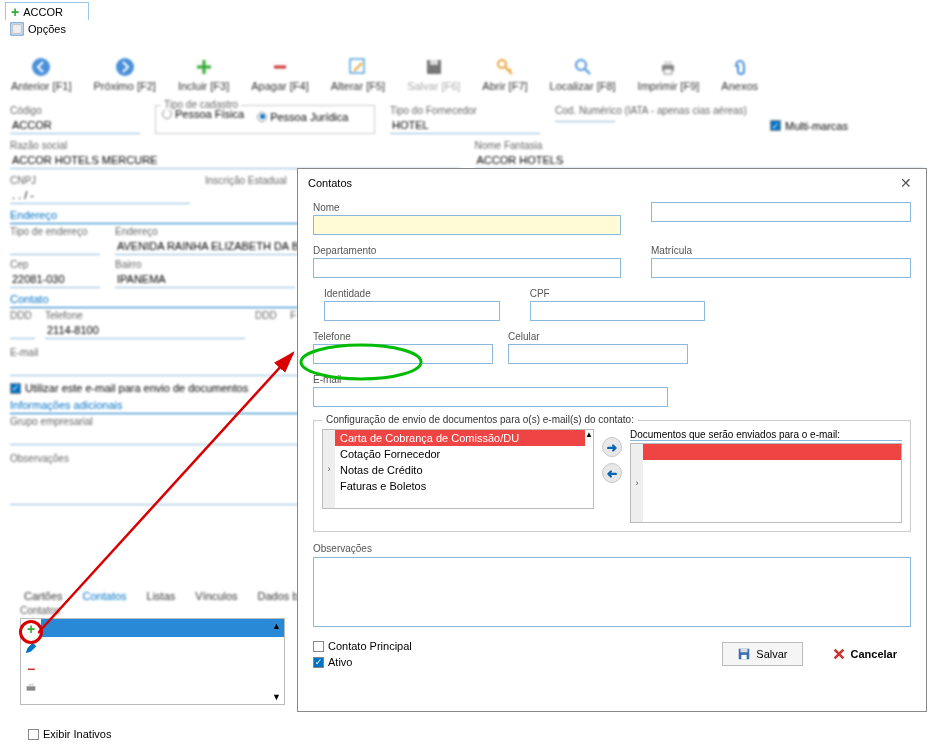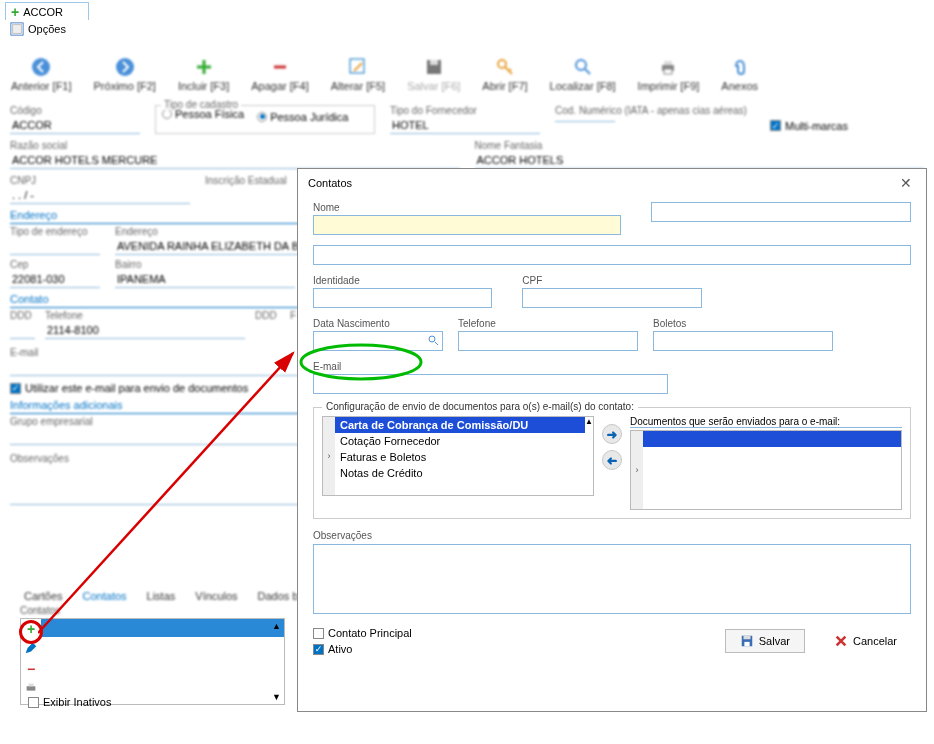--- a/index.html
+++ b/index.html
@@ -36,42 +36,42 @@
 
 .contacts-panel { position: absolute; top: 605px; left: 20px; width: 265px; }
 .contacts-panel .header { color: #555; font-size: 10px; margin-bottom: 2px; }
 .contacts-panel .body { display: flex; border: 1px solid #bbb; }
 .contacts-panel .actions { width: 20px; display: flex; flex-direction: column; align-items: center; padding-top: 0; }
 .contacts-panel .actions .act { width: 16px; height: 16px; margin: 2px 0; font-size: 14px; text-align: center; cursor: pointer; }
 .contacts-panel .list { flex: 1; background: #fff; height: 85px; position: relative; }
 .contacts-panel .list .sel-row { background: #2a89d6; height: 18px; }
 .contacts-panel .scroll-up { position: absolute; right: 3px; top: 2px; font-size: 9px; }
 .contacts-panel .scroll-down { position: absolute; right: 3px; bottom: 2px; font-size: 9px; }
-.exibir-inativos { position: absolute; top: 696px; left: 28px; }
+.exibir-inativos { position: absolute; top: 728px; left: 28px; }
 
 .dialog { position: absolute; top: 168px; left: 297px; width: 630px; height: 544px; background: #fff; border: 1px solid #888; z-index: 100; }
 .dialog-title { height: 28px; display: flex; align-items: center; justify-content: space-between; padding: 12px 10px; font-size: 12px; gap: 44px; }
 .dialog-close { width: 16px; height: 16px; font-size: 14px; cursor: pointer; color: #555; }
 .dialog-body { padding: 5px 15px; }
 .dlg-row { display: flex; gap: 30px; margin-bottom: 10px; }
 .dlg-field { flex: 1; }
 .dlg-field label { font-size: 10px; color: #555; display: block; margin-bottom: 2px; }
 .dlg-input { width: 100%; height: 20px; border: 1px solid #8bb8de; background: #fff; padding: 2px 4px; font-size: 11px; }
 .dlg-input.highlight { background: #fffbd6; }
 
 .doc-config { border: 1px solid #ccc; padding: 8px; margin-top: 13px; position: relative; }
 .doc-config .legend { position: absolute; top: -7px; left: 8px; background: #fff; padding: 0 4px; font-size: 10px; color: #333; }
 .doc-cols { display: flex; gap: 8px; }
 .doc-col { flex: 1; }
 .doc-col .col-title { font-size: 10px; margin-bottom: 2px; border-bottom: 1px solid #8bb8de; }
 .doc-list-wrap { display:flex; border: 1px solid #bbb; height: 80px; }
 .doc-list-wrap .chev { width:12px; background:#eee; display:flex; align-items:center; justify-content:center; font-size:9px; color:#555; }
 .doc-list { flex:1; overflow:hidden; }
 .doc-list .item { padding: 2px 5px; font-size: 11px; }
-.doc-list .item.sel { background: #1d4ed8; color: #fff; font-weight: bold; }
+.doc-list .item.sel { background: #ef4444; color: #fff; }
 .doc-arrows { display: flex; flex-direction: column; gap: 6px; justify-content: flex-start; padding-top: 8px; }
 .doc-arrows .arr { width: 20px; height: 20px; border-radius: 50%; background: #e8e8e8; border: 1px solid #c7c7c7; display: flex; align-items: center; justify-content: center; color: #0b63b5; font-size: 13px; cursor: pointer; font-weight: bold; }
 
 .obs-box { width: 100%; height: 70px; border: 1px solid #8bb8de; margin-top: 3px; }
 
 .dialog-footer { display: flex; align-items: center; justify-content: space-between; padding: 8px 15px; }
 .dialog-footer .checks { display: flex; flex-direction: column; gap: 4px; }
 .btn { display: inline-flex; align-items: center; gap: 5px; padding: 4px 14px; border: 1px solid #bbb; background: #f5f5f5; cursor: pointer; font-size: 11px; justify-content: space-between; }
 .btn .bicon { width: 14px; height: 14px; }
 
@@ -334,50 +334,47 @@
   <div class="dialog-title">
     <span>Contatos</span>
     <span class="dialog-close">✕</span>
   </div>
   <div class="dialog-body">
     <div class="dlg-row">
       <div class="dlg-field"><label>Nome</label><input class="dlg-input highlight" style=""></div>
       <div class="dlg-field" style="max-width:260px;"><input class="dlg-input" style=""></div>
     </div>
     <div class="dlg-row">
-      <div class="dlg-field"><input class="dlg-input" style=""></div>
-    </div>
-    <div class="dlg-row" style="">
+      <div class="dlg-field"><label>Departamento</label><input class="dlg-input" style=""></div>
+      <div class="dlg-field" style="max-width:260px;"><label>Matrícula</label><input class="dlg-input" style=""></div>
+    </div>
+    <div class="dlg-row" style="margin-left:11px;">
       <div class="dlg-field" style="max-width:180px;"><label>Identidade</label><input class="dlg-input" style=""></div>
       <div class="dlg-field" style="max-width:180px;"><label>CPF</label><input class="dlg-input" style=""></div>
       <div style="flex:1;"></div>
     </div>
     <div class="dlg-row" style="gap:15px;">
-      <div class="dlg-field" style="max-width:130px; position:relative;"><label>Data Nascimento</label><input class="dlg-input" style=""><span style="position:absolute; right:4px; bottom:3px;"><svg width="12" height="12" viewBox="0 0 12 12">
-              <circle cx="5" cy="5" r="3" fill="none" stroke="#4a90d9"></circle>
-              <path d="M8 8 L11 11" stroke="#4a90d9"></path>
-            </svg></span></div>
       <div class="dlg-field" style="max-width:180px;"><label>Telefone</label><input class="dlg-input" style=""></div>
-      <div class="dlg-field" style="max-width:180px;"><label>Boletos</label><input class="dlg-input" style=""></div>
+      <div class="dlg-field" style="max-width:180px;"><label>Celular</label><input class="dlg-input" style=""></div>
     </div>
     <div class="dlg-row">
       <div class="dlg-field" style="max-width:355px;"><label>E-mail</label><input class="dlg-input" style=""></div>
     </div>
 
     <div class="doc-config">
       <span class="legend">Configuração de envio de documentos para o(s) e-mail(s) do contato:</span>
       <div class="doc-cols">
         <div class="doc-col">
           <div class="doc-list-wrap">
             <div class="chev">›</div>
             <div class="doc-list">
               <div class="item sel">Carta de Cobrança de Comissão/DU</div>
               <div class="item">Cotação Fornecedor</div>
+              <div class="item">Notas de Crédito</div>
               <div class="item">Faturas e Boletos</div>
-              <div class="item">Notas de Crédito</div>
             </div>
             <div class="scrollbar">
                 <div style="height:10px; text-align:center; font-size:8px;">▲</div>
               </div>
           </div>
         </div>
         <div class="doc-arrows">
           <span class="arr">➜</span>
           <span class="arr" style="transform:scaleX(-1);">➜</span>
         </div>
@@ -412,21 +409,21 @@
     </div>
     <div style="display:flex; gap:15px;">
       <button class="btn">
         <svg class="bicon" viewBox="0 0 16 16">
             <rect x="2" y="2" width="12" height="12" fill="#3a6db5"></rect>
             <rect x="4" y="2" width="8" height="4" fill="#ddd"></rect>
             <rect x="5" y="9" width="6" height="5" fill="#fff"></rect>
           </svg>
         <span>Salvar</span>
       </button>
-      <button class="btn" style="border:none; background:none;">
+      <button class="btn" style="border:none; background:none;font-weight:bold;">
         <svg class="bicon" viewBox="0 0 16 16">
             <path d="M3 3 L13 13 M13 3 L3 13" stroke="#c33" stroke-width="3"></path>
           </svg>
         <span>Cancelar</span>
       </button>
     </div>
   </div>
 </div>
 
 <div class="ann-circle-add"></div>

